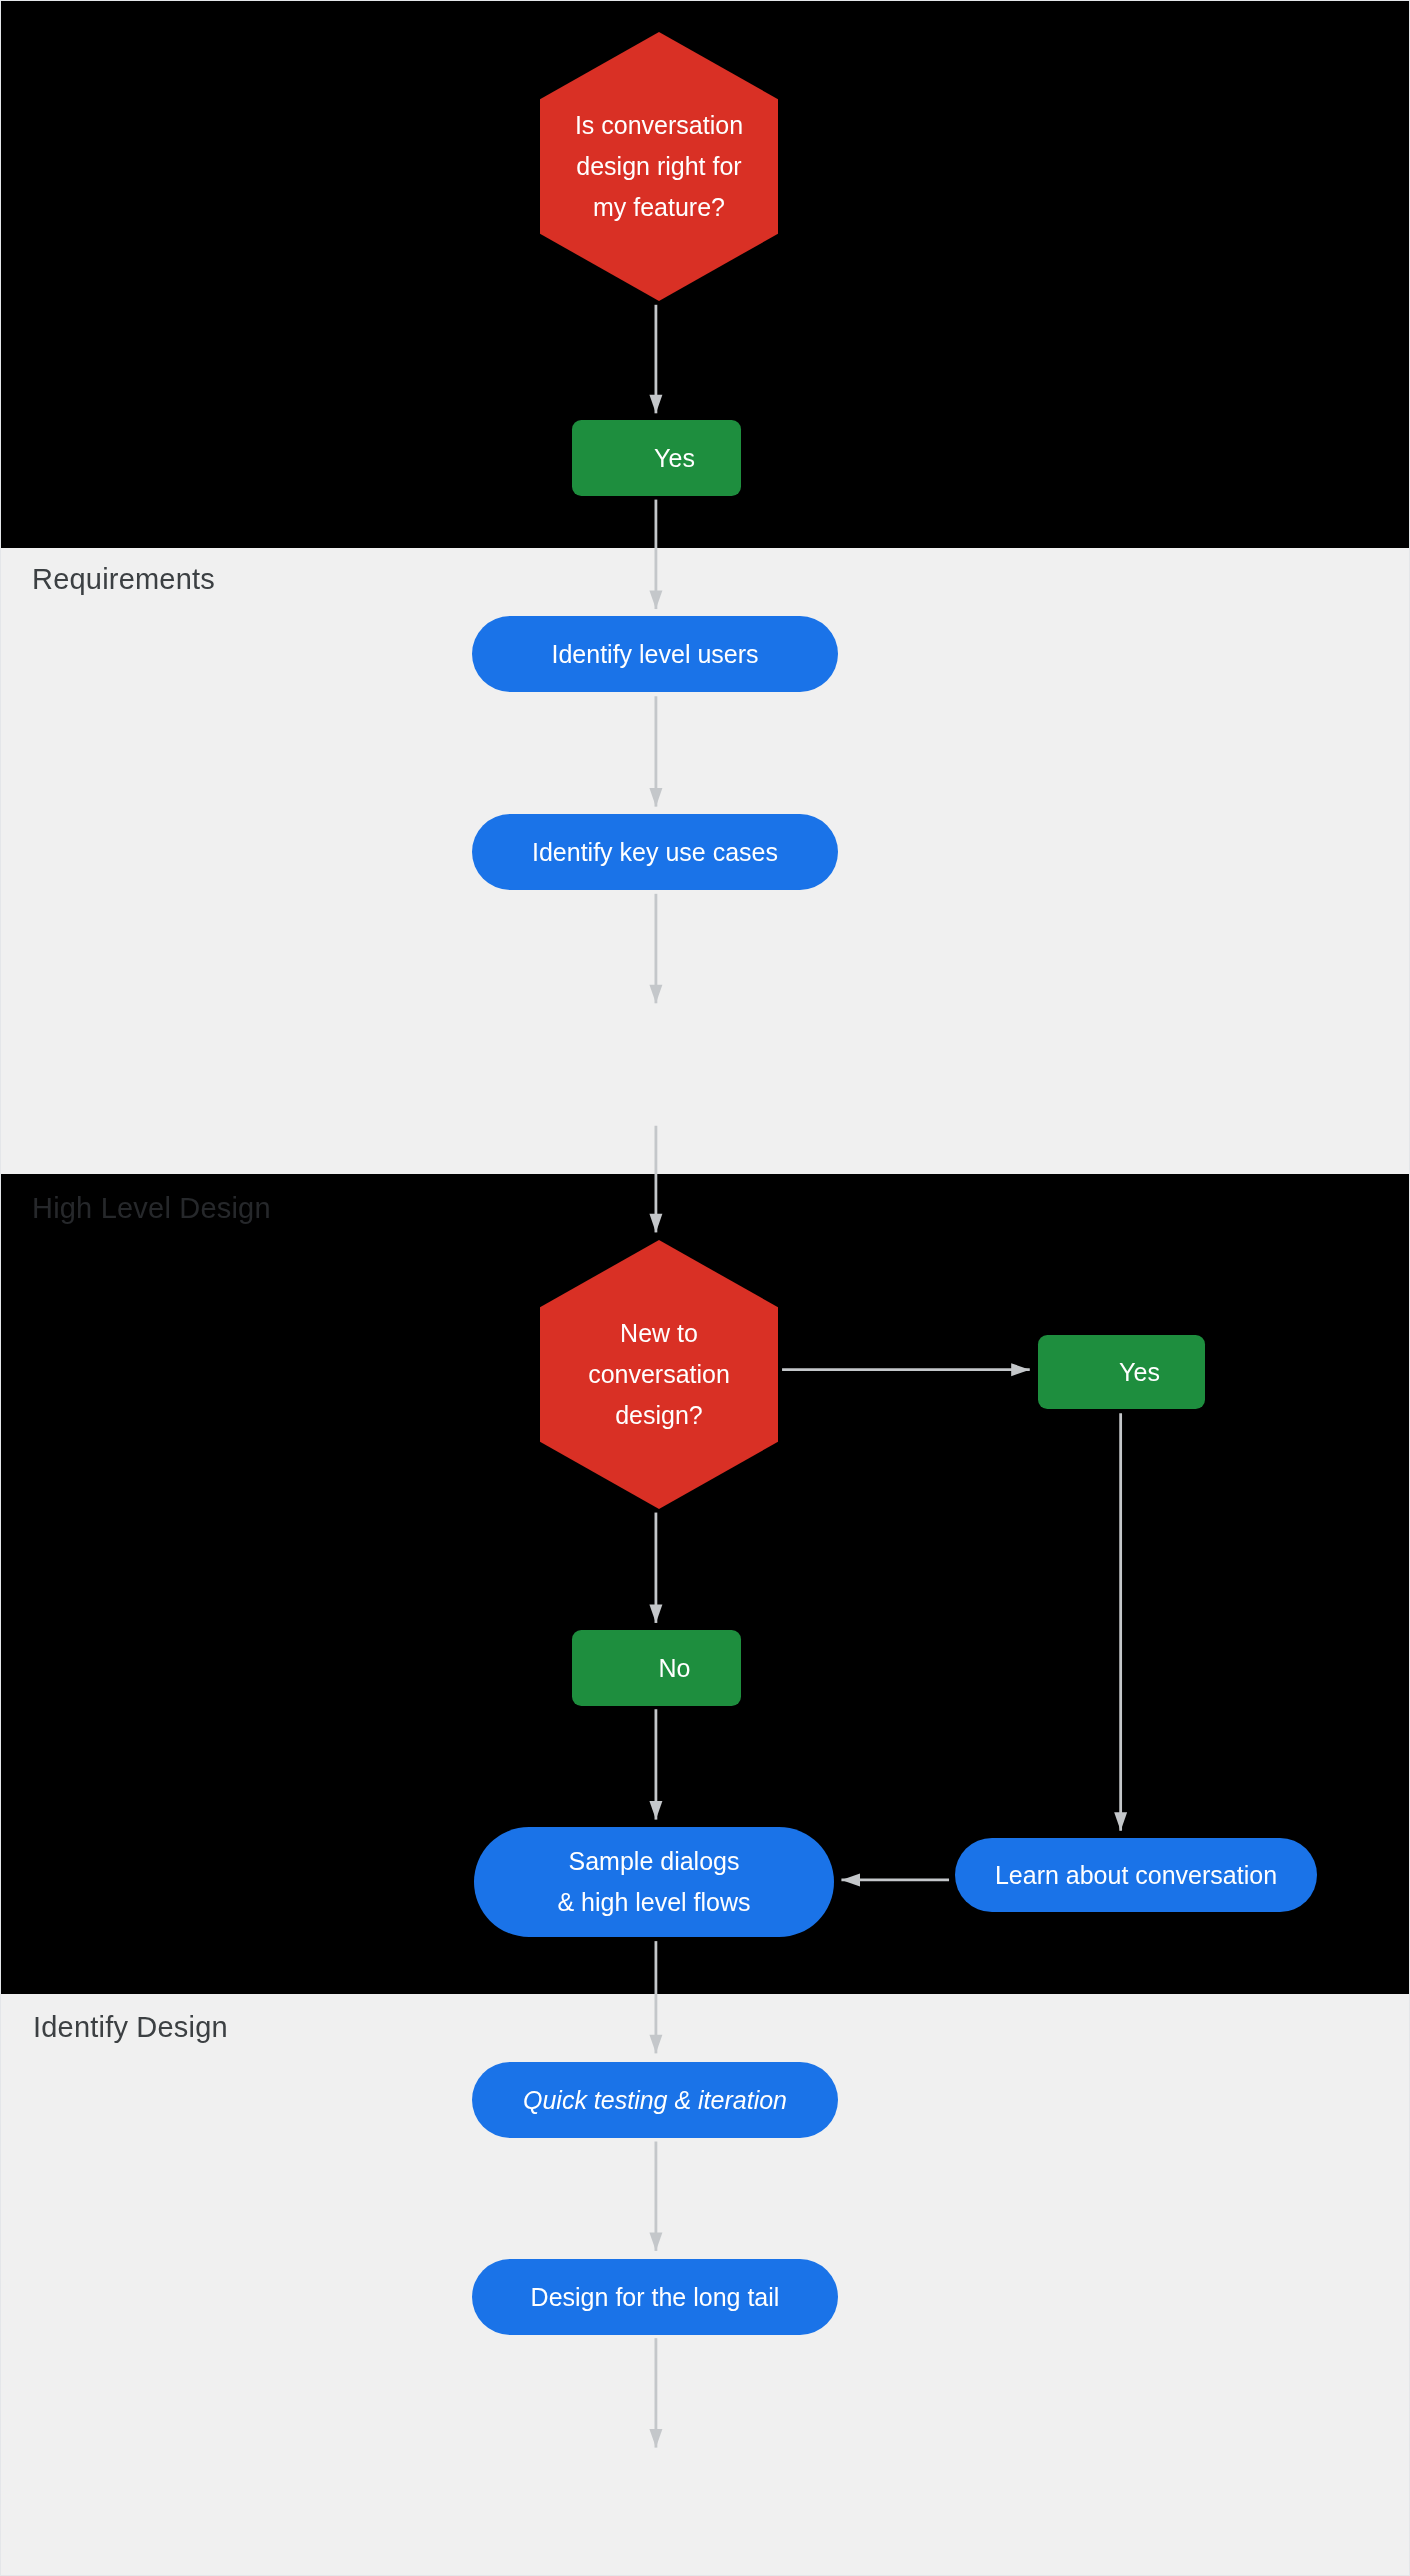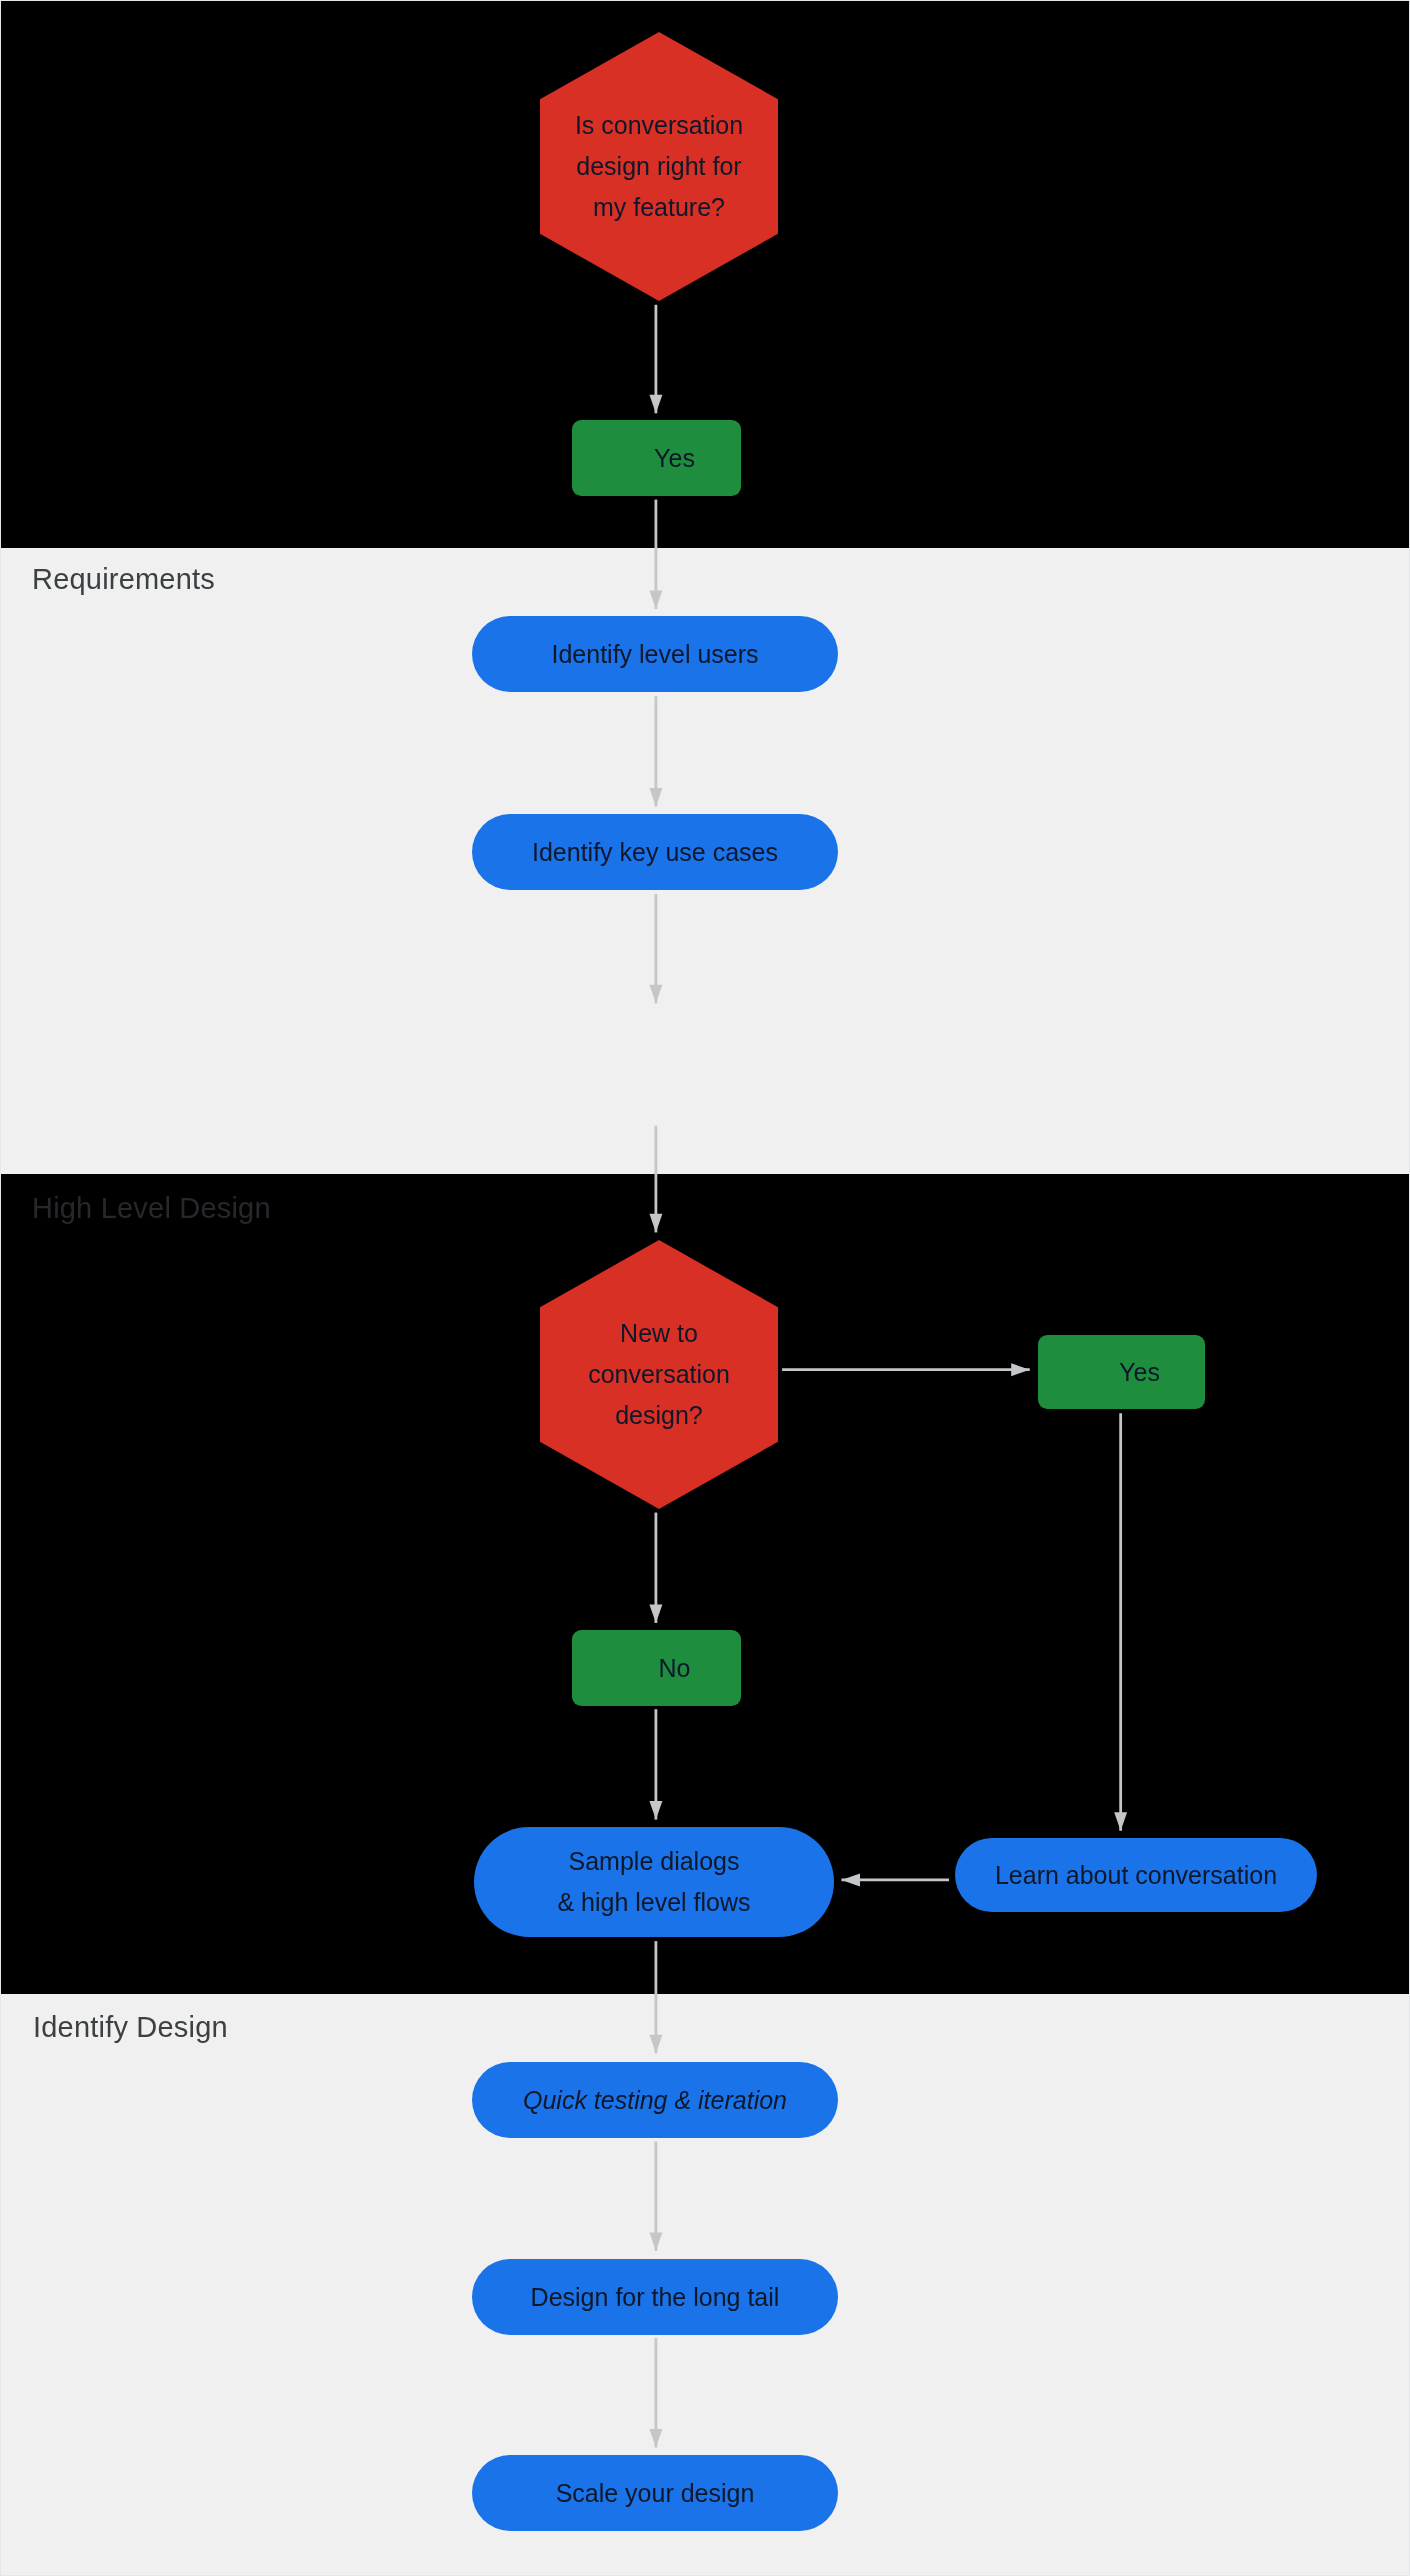--- a/index.html
+++ b/index.html
@@ -38,21 +38,21 @@
   }
   .section-label.on-light { color: var(--label-light-section); }
   .section-label.on-dark  { color: var(--label-dark-section); }
 
   .node {
     position: absolute;
     display: flex;
     align-items: center;
     justify-content: center;
     text-align: center;
-    color: #0f172a;
+    color: #ffffff;
     font-size: 25px;
     line-height: 41px;
     white-space: pre-line;
   }
   .decision {
     background: var(--decision-red);
     clip-path: polygon(50% 0%, 100% 25%, 100% 75%, 50% 100%, 0% 75%, 0% 25%);
   }
   .answer {
     background: var(--answer-green);
@@ -144,15 +144,14 @@
   <div class="node decision" id="node-q2">New to
 conversation
 design?</div>
   <div class="node answer" id="node-yes2">Yes</div>
   <div class="node answer" id="node-no">No</div>
   <div class="node process two-line" id="node-sample">Sample dialogs
 &amp; high level flows</div>
   <div class="node process" id="node-learn">Learn about conversation</div>
   <div class="node process" id="node-quick">Quick testing &amp; iteration</div>
   <div class="node process" id="node-long-tail">Design for the long tail</div>
-  <div class="node process" id="node-scale">Scale your design</div>
 </div>
 
 
 </body></html>

